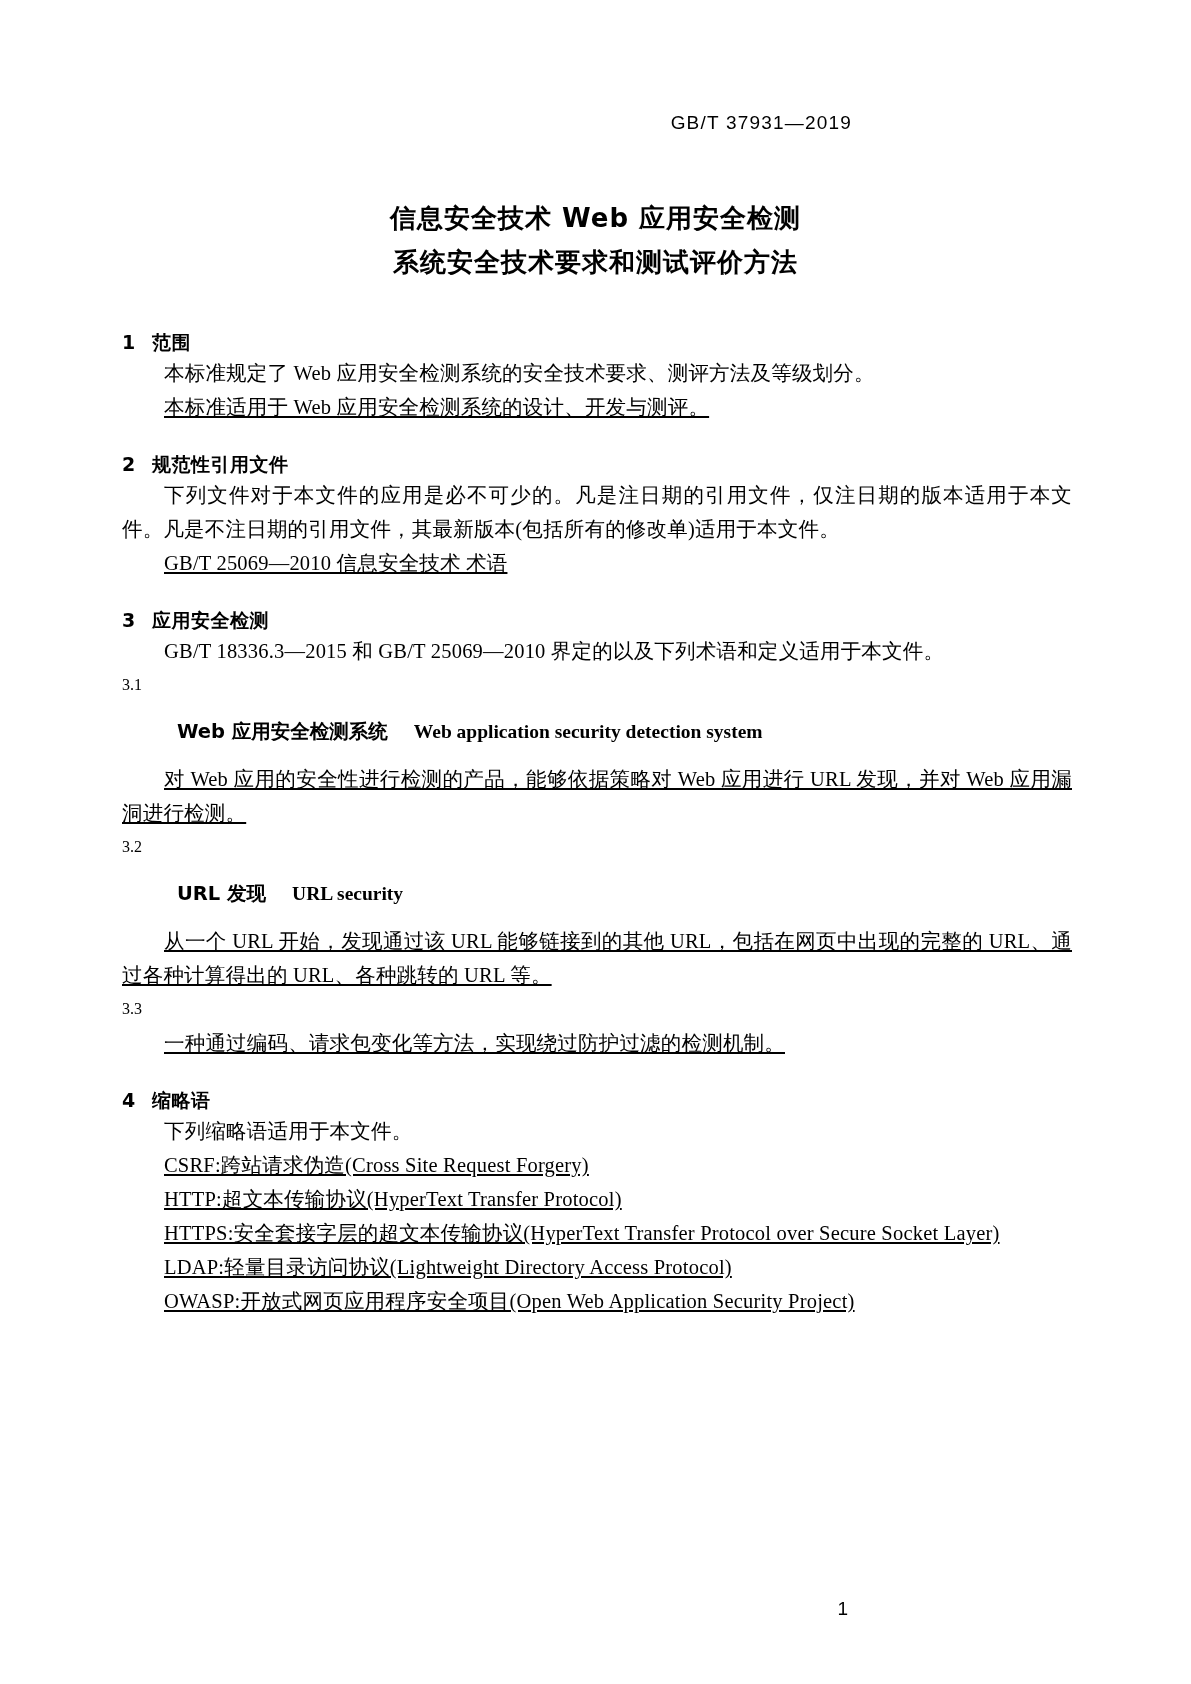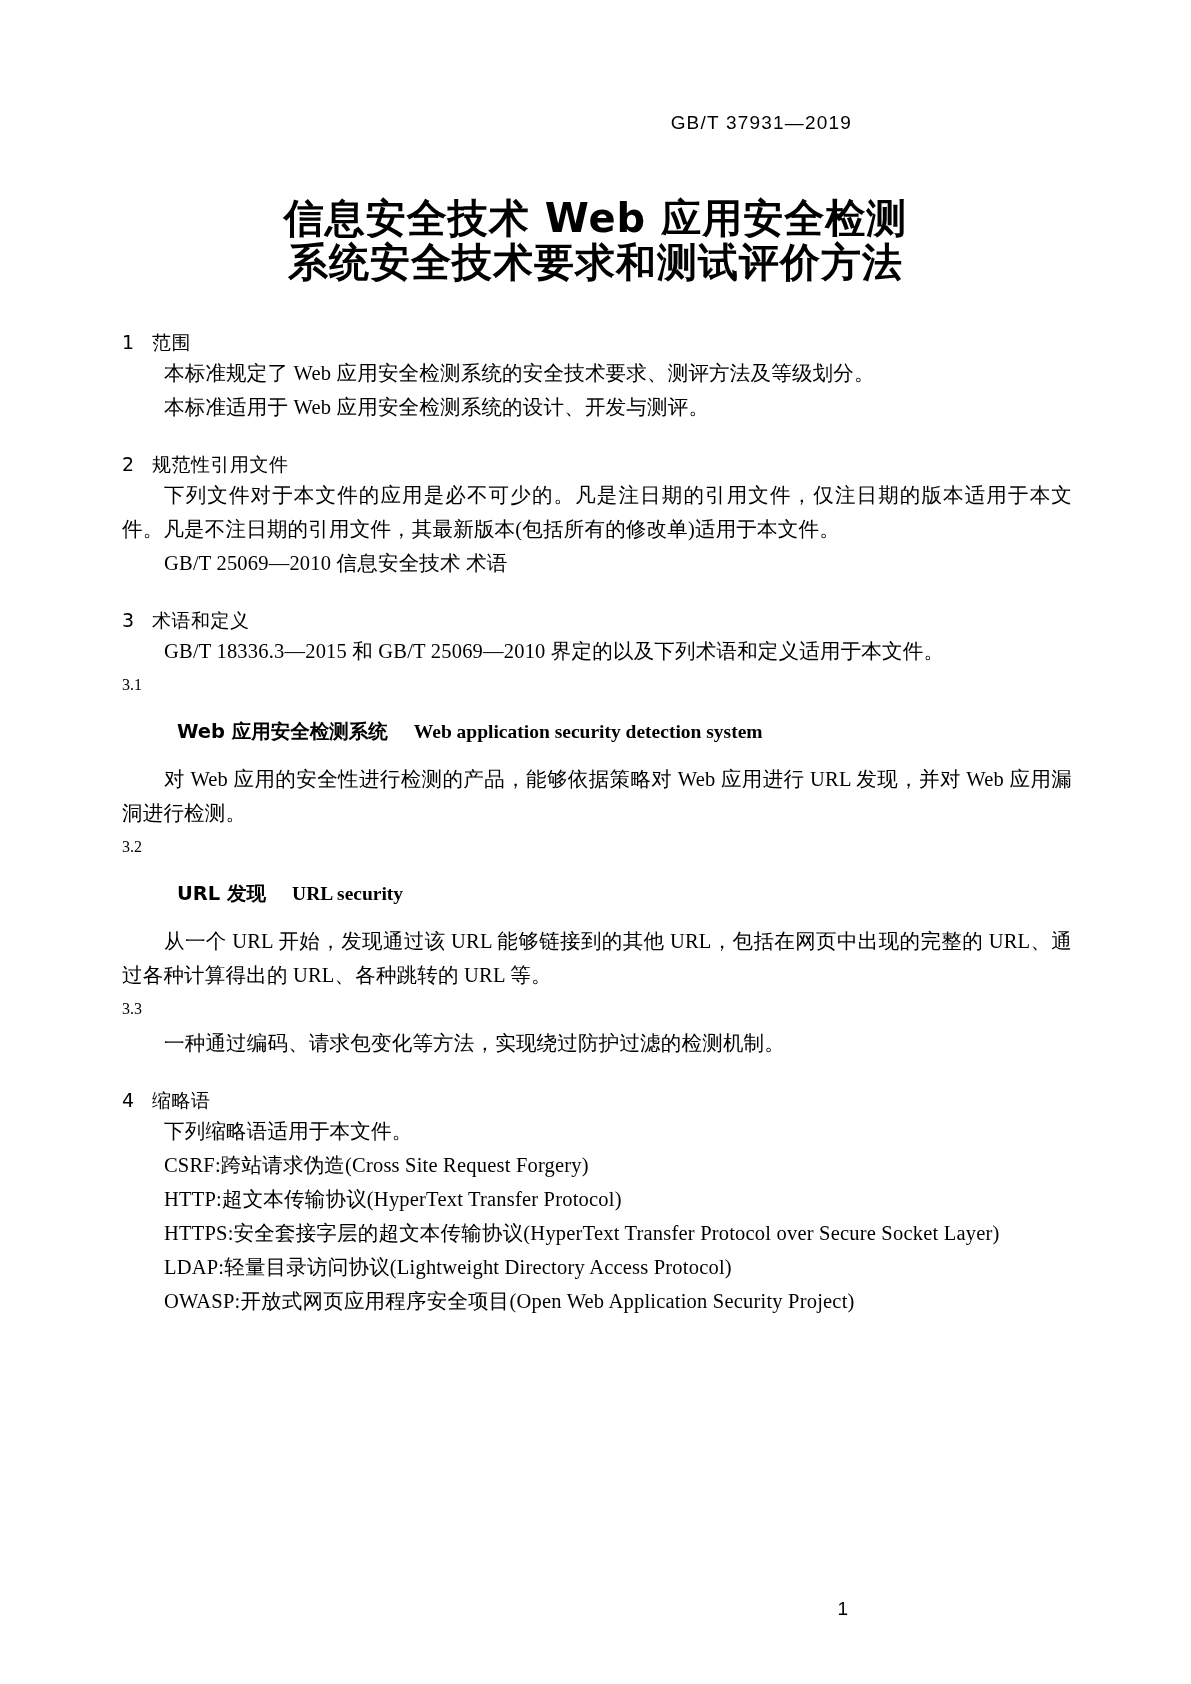--- a/index.html
+++ b/index.html
@@ -32,55 +32,55 @@
     color: #000;
   }
   .doc-title {
     position: absolute;
     top: 196px;
     left: 0;
     width: 1191px;
     text-align: center;
     font-family: "DejaVu Sans", "Liberation Sans", sans-serif;
     font-weight: bold;
-    font-size: 40px;
+    font-size: 26px;
     line-height: 44px;
     letter-spacing: 1px;
   }
   .doc-title .line2 { display: block; }
 
   .content {
     position: absolute;
     top: 330px;
     left: 122px;
     width: 950px;
   }
 
   h2.section {
     font-family: "DejaVu Sans", "Liberation Sans", sans-serif;
     font-size: 19px;
-    font-weight: normal;
+    font-weight: bold;
     margin: 0;
     padding: 0;
     letter-spacing: 0.5px;
   }
   .sec-wrap { margin-top: 28px; }
   .sec-wrap:first-child { margin-top: 0; }
   .sec-num { display: inline-block; min-width: 30px; }
 
   p.body {
     font-size: 20.5px;
     line-height: 34px;
     margin: 0;
     text-align: justify;
     letter-spacing: 0.2px;
   }
   p.indent { text-indent: 42px; }
   .blk { margin-top: 18px; }
-  .tight { margin-top: 0; }
+  .tight { margin-top: 0; text-decoration: underline; }
 
   .term-num {
     font-size: 16px;
     line-height: 34px;
     margin: 0;
   }
   .term-head {
     font-family: "DejaVu Sans", "Liberation Sans", sans-serif;
     font-weight: bold;
     font-size: 19.5px;
@@ -126,21 +126,21 @@
     <div class="sec-wrap">
       <h2 class="section">
         <span class="sec-num">2</span><span>规范性引用文件</span>
       </h2>
       <p class="body indent blk">下列文件对于本文件的应用是必不可少的。凡是注日期的引用文件，仅注日期的版本适用于本文件。凡是不注日期的引用文件，其最新版本(包括所有的修改单)适用于本文件。</p>
       <p class="body indent tight">GB/T 25069—2010    信息安全技术    术语</p>
     </div>
 
     <div class="sec-wrap">
       <h2 class="section">
-        <span class="sec-num">3</span><span>术语和定义</span>
+        <span class="sec-num">3</span><span>应用安全检测</span>
       </h2>
       <p class="body indent blk">GB/T 18336.3—2015 和 GB/T 25069—2010 界定的以及下列术语和定义适用于本文件。</p>
 
       <p class="term-num">3.1</p>
       <p class="term-head">
         <span>Web 应用安全检测系统</span><span class="en">Web application security detection system</span>
       </p>
       <p class="body indent tight">对 Web 应用的安全性进行检测的产品，能够依据策略对 Web 应用进行 URL 发现，并对 Web 应用漏洞进行检测。</p>
 
       <p class="term-num">3.2</p>

